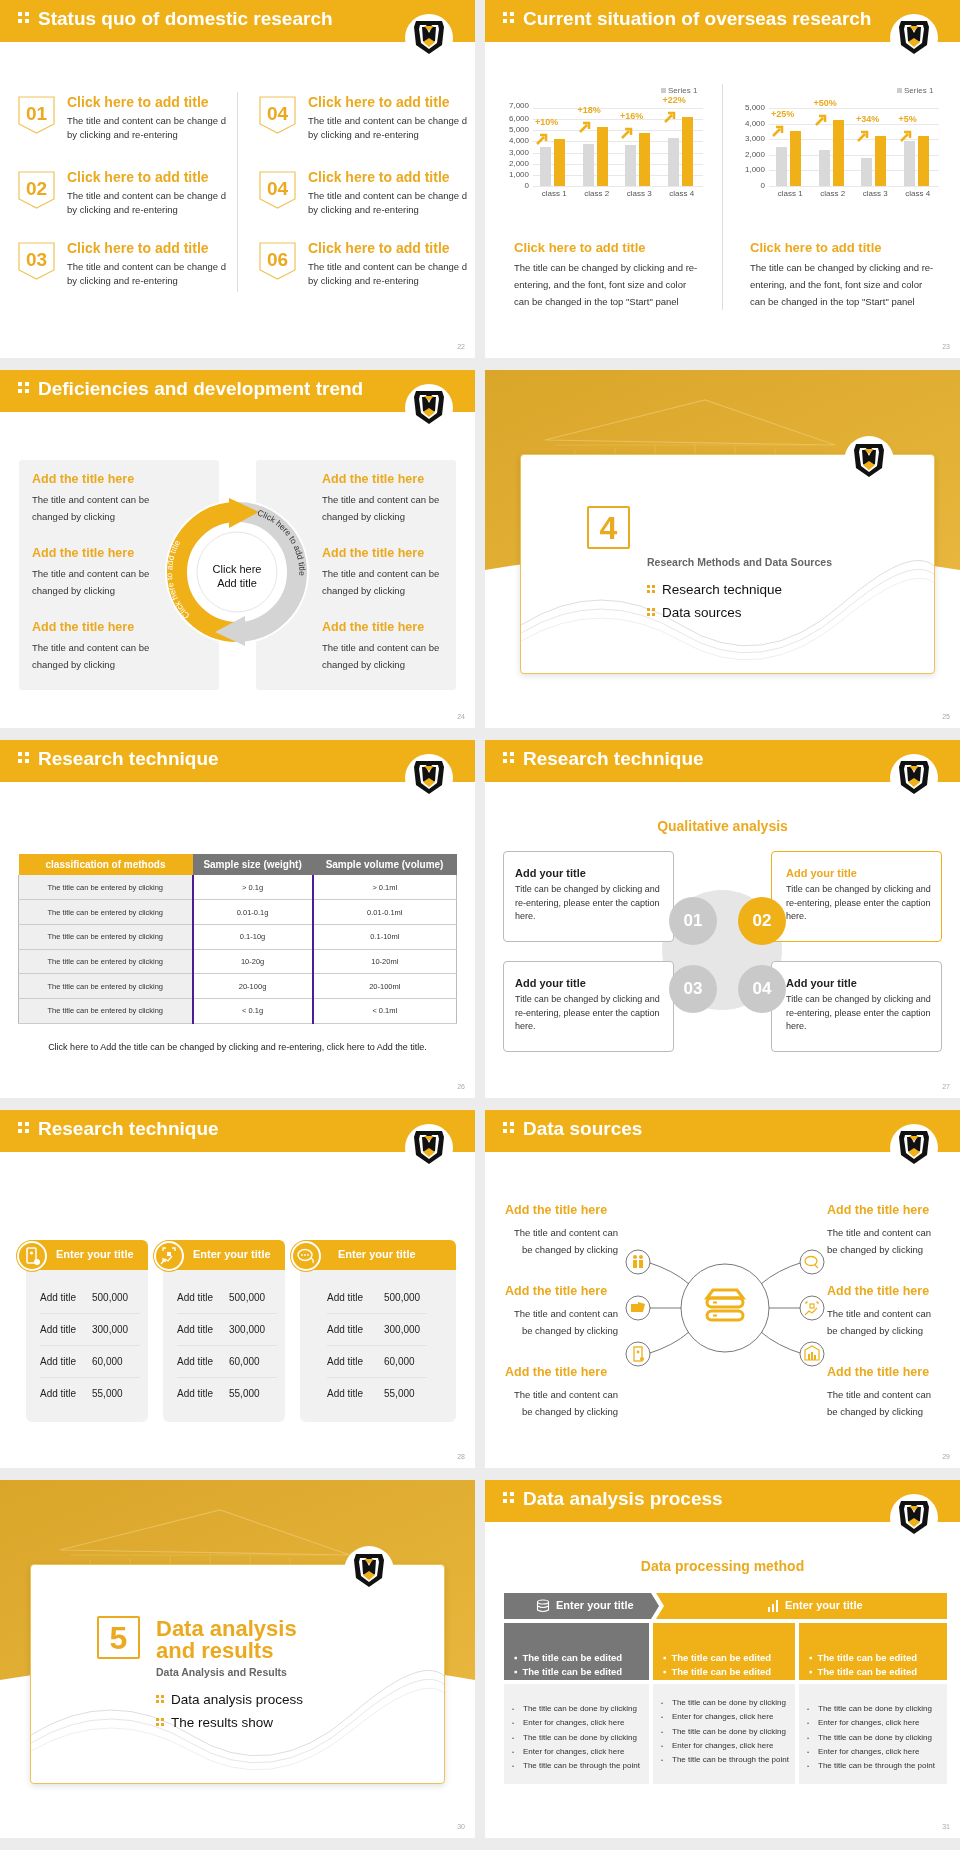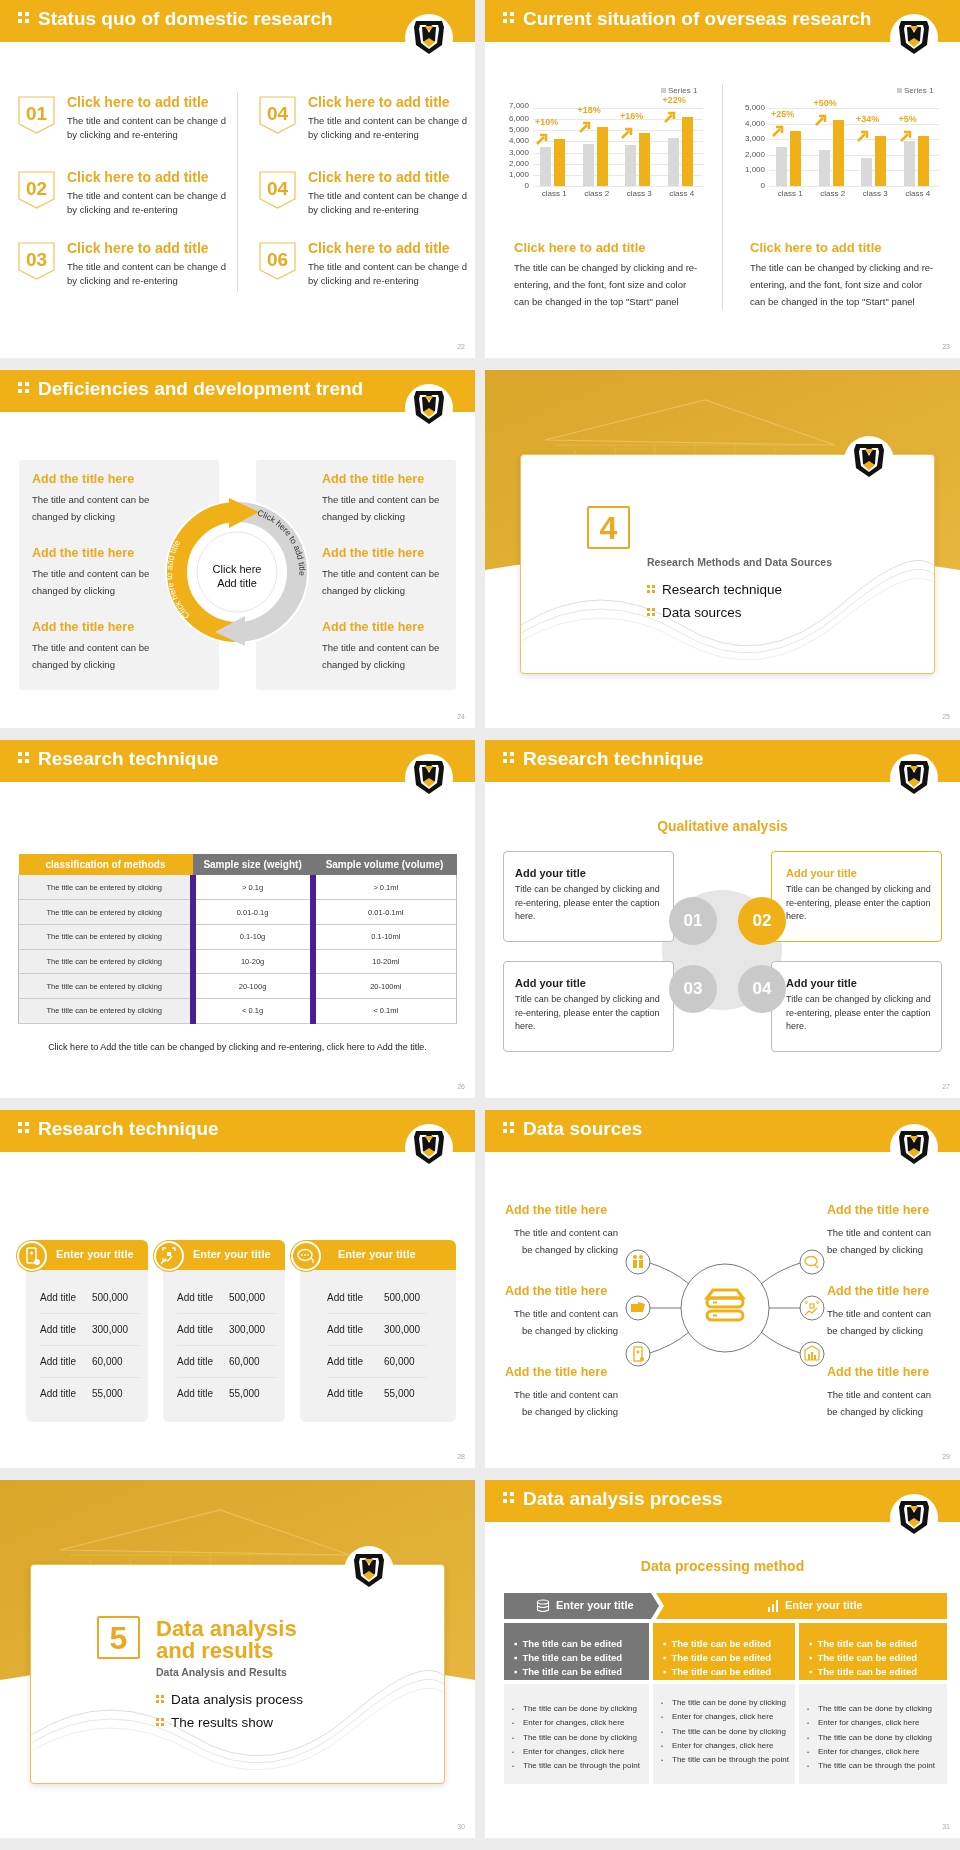--- a/index.html
+++ b/index.html
@@ -47,21 +47,21 @@
   .sec-sub { position: absolute; font-weight: bold; font-size: 10.5px; color: #666; white-space: nowrap; }
   .sec-item { position: absolute; font-size: 13.5px; color: #111; white-space: nowrap; }
   .sec-item .dots2 { display: inline-block; position: relative; width: 9px; height: 9px; margin-right: 6px; vertical-align: middle; top: -1px; }
   .sec-item .dots2 i { position: absolute; width: 3px; height: 3px; background: #eba91f; }
   
   .subtitle { position: absolute; width: 475px; left: 0; text-align: center; font-weight: bold; font-size: 14px; color: #eba91f; }
   table.t26 { position: absolute; left: 18px; top: 114px; width: 439px; border-collapse: collapse; }
   table.t26 th { height: 21px; font-size: 10px; color: #fff; font-weight: bold; }
   table.t26 th.a { background: #efb018; width: 174px; }
   table.t26 th.b { background: #777; }
-  table.t26 td { height: 24.7px; font-size: 7.5px; color: #333; text-align: center; border-bottom: 1px solid #ccc; border-right: 6px solid #4c1d95; }
+  table.t26 td { height: 24.7px; font-size: 7.5px; color: #333; text-align: center; border-bottom: 1px solid #ccc; border-right: 2px solid #4c1d95; }
   table.t26 td.a { background: #efefef; }
   table.t26 tr td:last-child { border-right: 1px solid #bbb; }
   table.t26 tr td:first-child { border-left: 1px solid #bbb; }
   .foot26 { position: absolute; left: 0; width: 475px; text-align: center; font-size: 9px; color: #222; }
   
   .qbox { position: absolute; width: 171px; height: 91px; border: 1px solid #bbb; border-radius: 4px; background: #fff; }
   .qbox.hl { border-color: #efb018; }
   .qbox .t { position: absolute; left: 11px; top: 15px; font-weight: bold; font-size: 11px; color: #222; }
   .qbox.hl .t { color: #eba91f; }
   .qbox .d { position: absolute; left: 11px; top: 31px; width: 145px; font-size: 9px; line-height: 13.5px; color: #333; }
@@ -74,21 +74,21 @@
   .case .ht { position: absolute; left: 30px; top: 8px; color: #fff; font-weight: bold; font-size: 11px; white-space: nowrap; }
   .case .icon { position: absolute; left: -9px; top: 1px; width: 30px; height: 30px; border-radius: 50%; background: #efb018; border: 2px solid #fff; box-shadow: 0 0 0 1px #efb018; }
   .case .row { position: absolute; left: 14px; width: 100px; height: 32px; border-bottom: 1px solid #e3e3e3; font-size: 10px; color: #222; }
   .case .row span { position: absolute; top: 10px; }
   .case .row .k { left: 0; } .case .row .v { left: 52px; }
   
   .ds .t { position: absolute; font-weight: bold; font-size: 12.5px; color: #eba91f; white-space: nowrap; }
   .ds .d { position: absolute; font-size: 9.5px; line-height: 17px; color: #333; }
   
   .proc-head { position: absolute; height: 26px; color: #fff; font-weight: bold; font-size: 11px; }
-  .proc-cell { position: absolute; color: #fff; font-weight: bold; font-size: 9.5px; line-height: 14px; padding: 14px 0 0 10px; }
+  .proc-cell { position: absolute; color: #fff; font-weight: bold; font-size: 9.5px; line-height: 14px; padding: 28px 0 0 10px; }
   .proc-cell div::before { content: "\25AA"; margin-right: 5px; }
   .proc-list { position: absolute; background: #f1f1f1; font-size: 8px; line-height: 14.3px; color: #333; padding: 0 6px 0 8px; }
   .proc-list div { position: relative; padding-left: 11px; }
   .proc-list div::before { content: "\2022"; position: absolute; left: 0; font-size: 6px; color: #666; }
 </style>
 </head>
 <body>
 
 <svg width="0" height="0" style="position:absolute">
   <defs>

